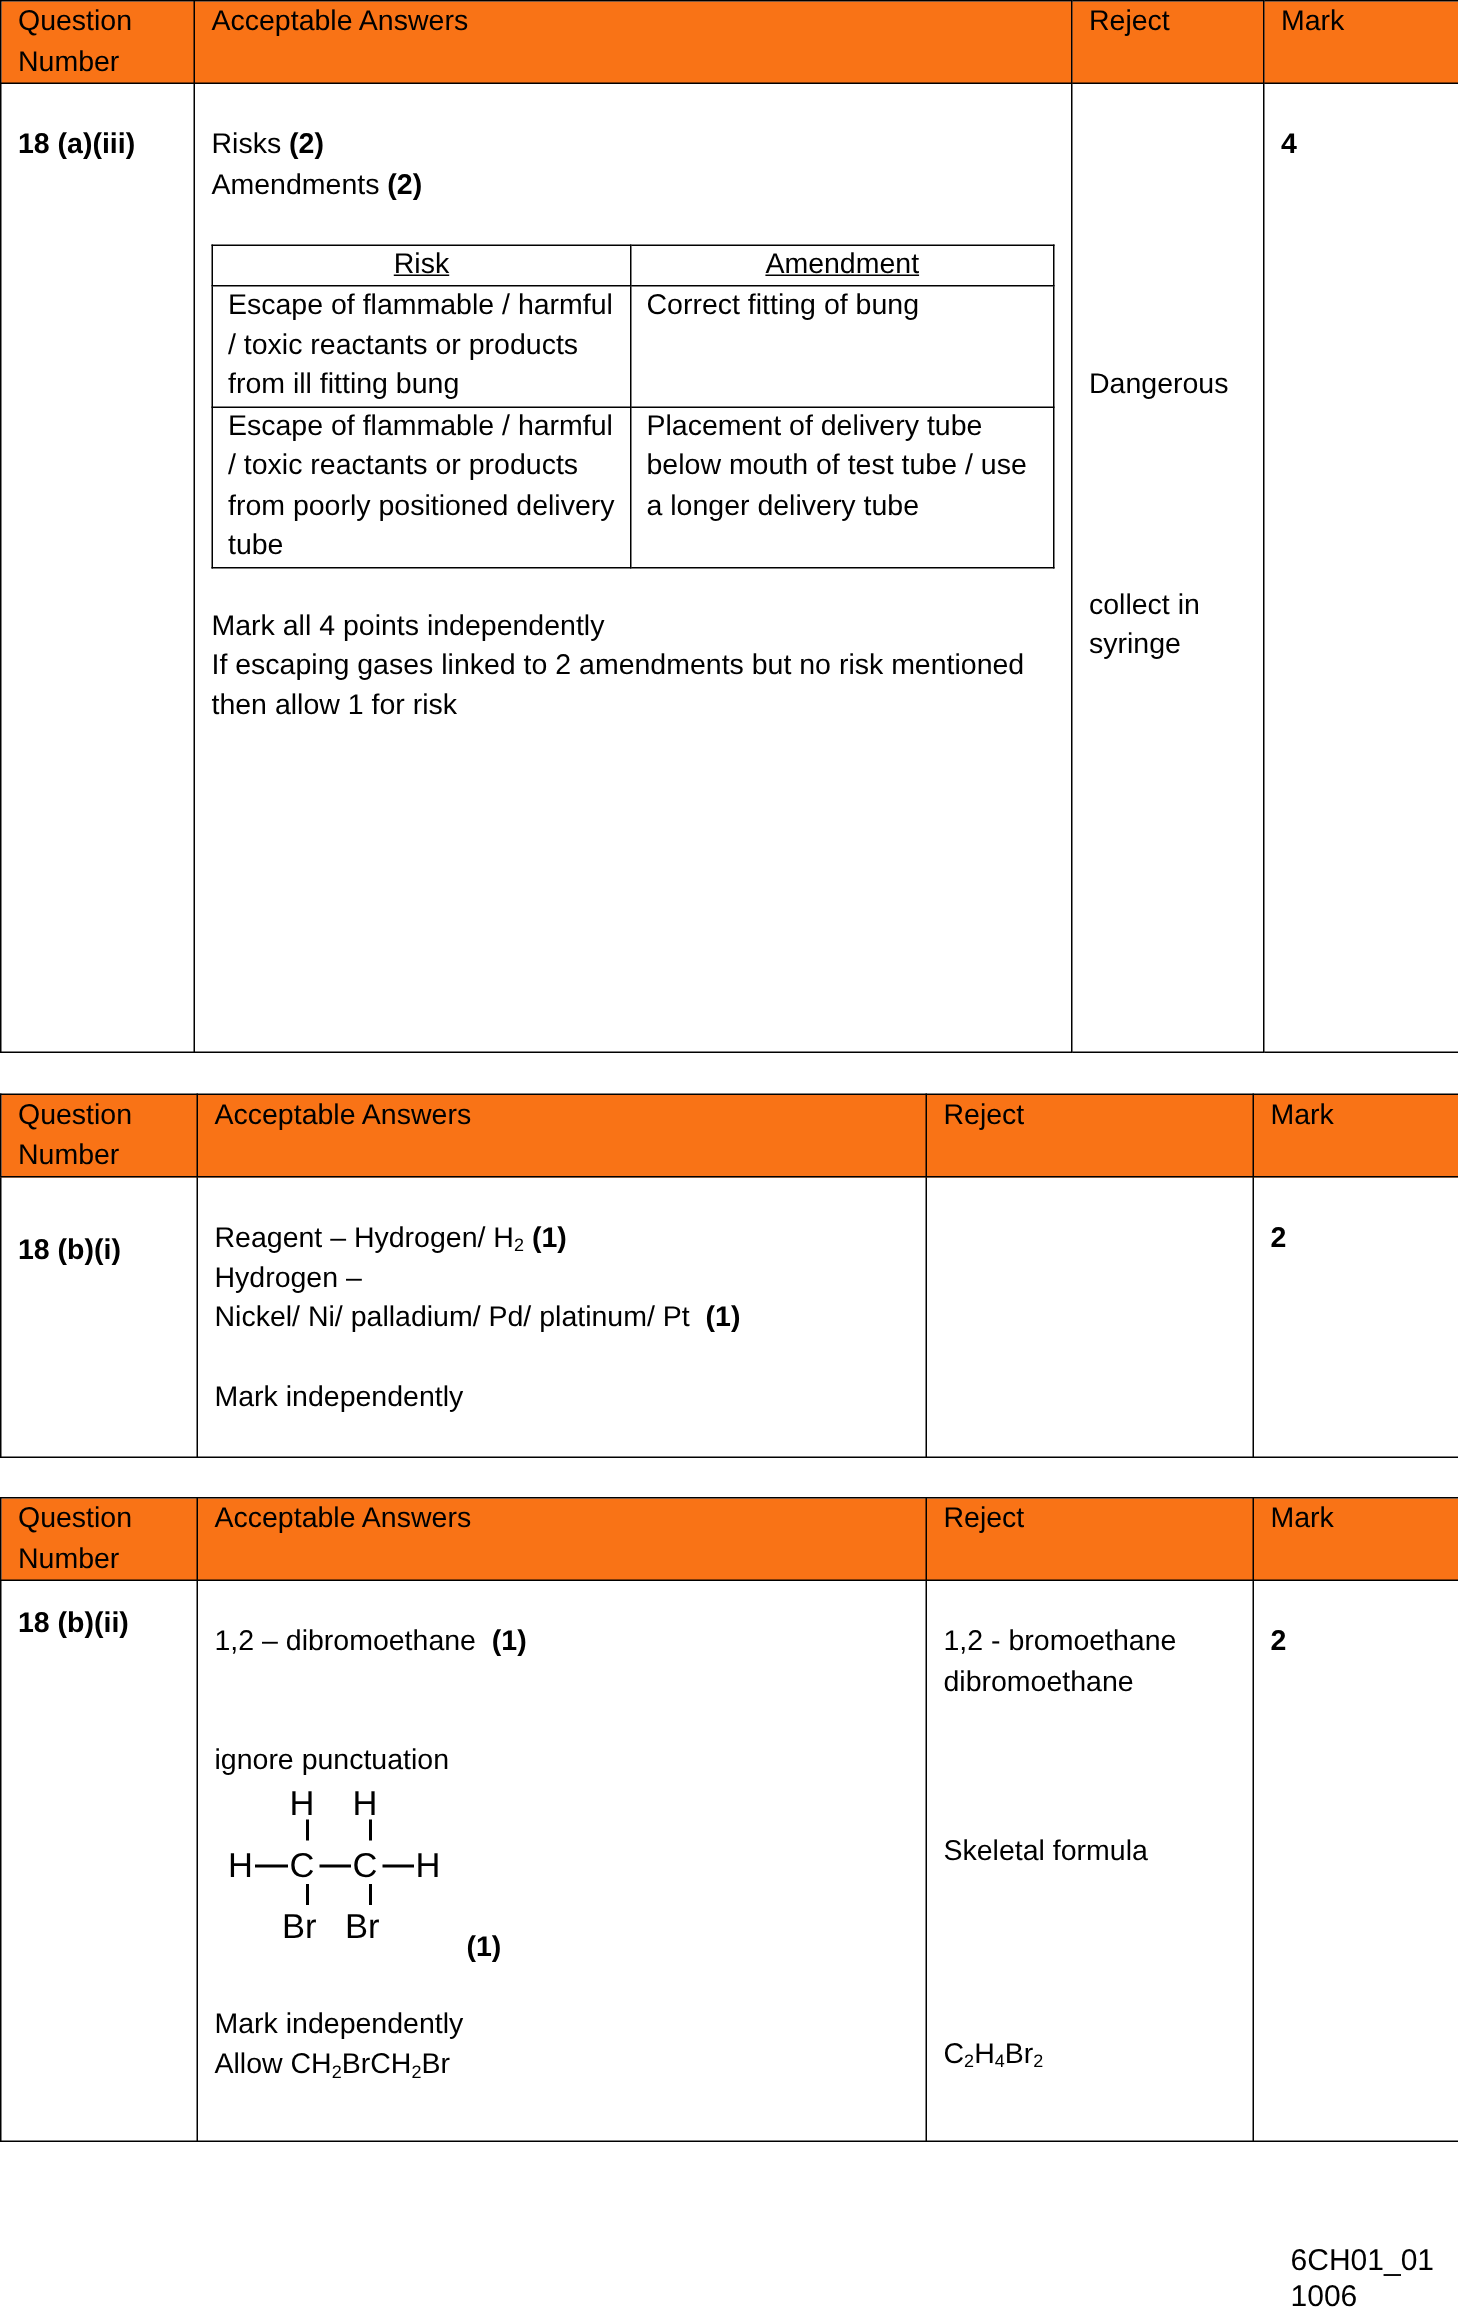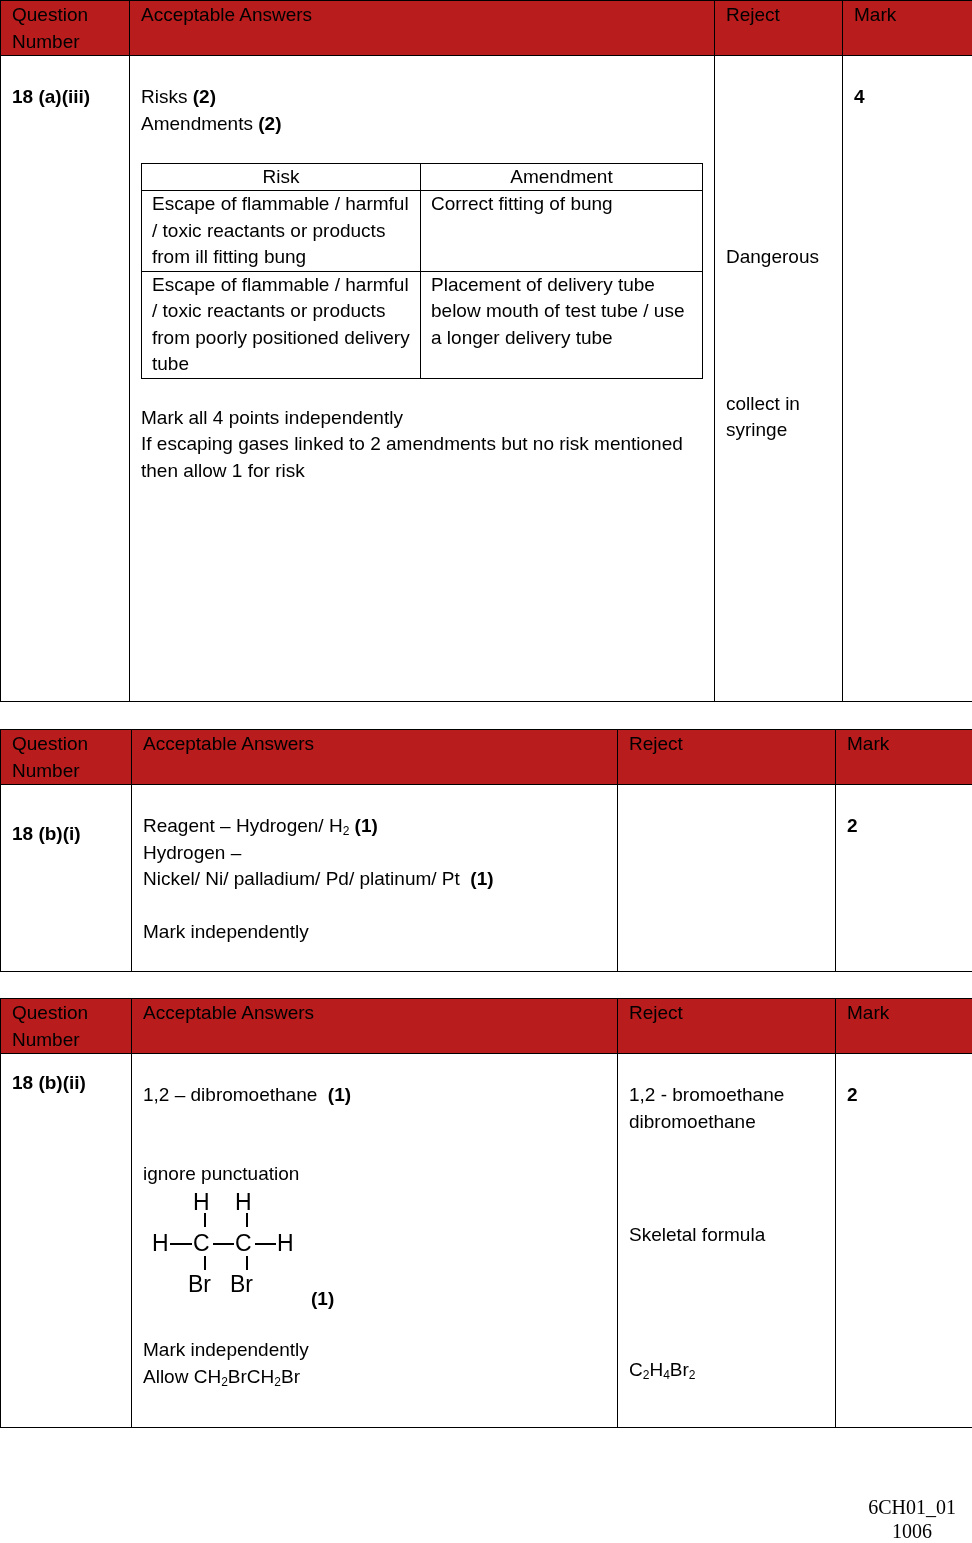--- a/index.html
+++ b/index.html
@@ -1,25 +1,25 @@
 <!DOCTYPE html>
 <html><head>
 <meta charset="utf-8">
 <style>
   html, body { margin:0; padding:0; background:#ffffff; }
   body { width:972px; height:1543px; position:relative; font-family:"Liberation Sans", sans-serif; color:#000; font-size:19px; overflow:hidden; }
   table.ms { position:absolute; left:0; border-collapse:collapse; table-layout:fixed; }
   table.ms td { border:1.5px solid #000; vertical-align:top; padding:0 11px; line-height:26.5px; }
-  table.ms tr.hdr td { background:#b91c1c; height:52px; padding-top:1px; }
+  table.ms tr.hdr td { background:#f97316; height:52px; padding-top:1px; }
   .b { font-weight:bold; }
   .inner { border-collapse:collapse; table-layout:fixed; width:561px; margin-left:0; }
   .inner td { border:1.2px solid #000 !important; padding:0 10px !important; line-height:26.5px !important; vertical-align:top; background:#fff !important; }
-  .inner th { border:1.2px solid #000; font-weight:normal; line-height:26px; padding:0; }
+  .inner th { border:1.2px solid #000; font-weight:normal; line-height:26px; padding:0;text-decoration:underline; }
   sub { font-size:12px; vertical-align:-3px; line-height:0; }
-  .footer { position:absolute; right:16px; top:1495px; font-family:Liberation Serif, serif; font-size:20px; text-align:center; line-height:24px; }
+  .footer { position:absolute; right:16px; top:1495px; font-family:Liberation Sans, sans-serif; font-size:20px; text-align:left; line-height:24px; }
   .mol { position:relative; width:200px; height:110px; margin-top:4px; font-size:23px; }
   .mol span { position:absolute; line-height:1; }
   .mol .bond-h { position:absolute; height:1.5px; background:#000; }
   .mol .bond-v { position:absolute; width:1.5px; background:#000; }
 </style>
 </head>
 <body>
 
 <table class="ms" style="top:0; width:972px;">
   <colgroup>

